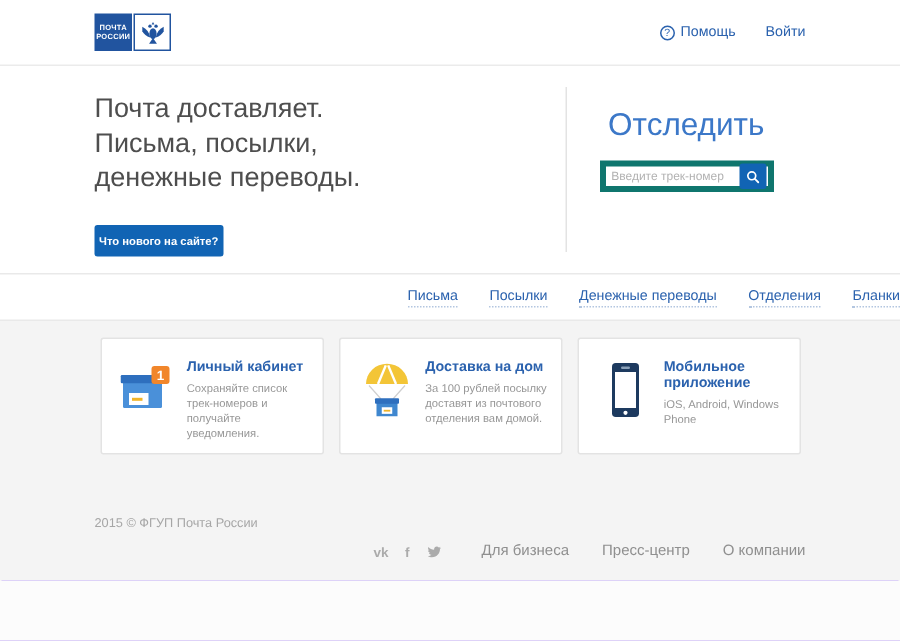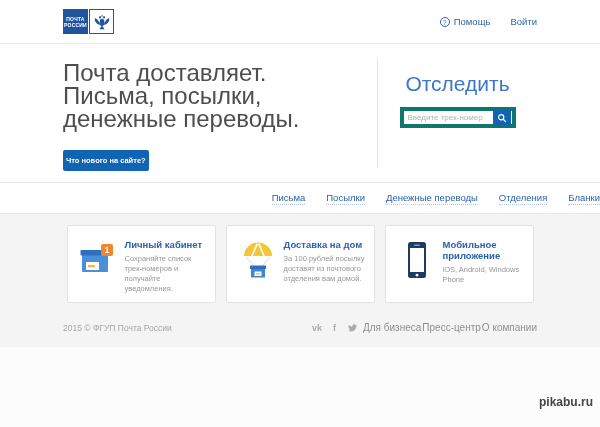--- a/index.html
+++ b/index.html
@@ -17,21 +17,21 @@
   .logo-emblem-box { width:25px; height:25px; background:#fff; border:1.5px solid #21549f; margin-left:1px; display:flex; align-items:center; justify-content:center; }
   .logo-emblem-box svg { width:18px; height:18px; }
   .header-links { display:flex; align-items:center; gap:20px; }
   .header-links a { font-size:9.5px; color:#2b62ae; text-decoration:none; display:flex; align-items:center; gap:4px; cursor:pointer; }
   .q-icon { width:10px; height:10px; border:1px solid #2b62ae; border-radius:50%; font-size:7px; line-height:9px; text-align:center; display:inline-block; }
 
   
   .hero { height:138px; background:#fff; }
   .hero-inner { display:flex; height:100%; }
   .hero-left { width:314px; padding-top:17px; }
-  .hero-heading { font-size:24px; line-height:23px; font-weight:400; color:#4e4e4e; }
+  .hero-heading { font-size:18px; line-height:23px; font-weight:400; color:#4e4e4e; }
   .hero-heading span { display:block; }
   .btn-whats-new { margin-top:20px; background:#1164b4; color:#fff; border:none; border-radius:2px; font-family:"Liberation Sans", sans-serif; font-size:7.5px; font-weight:bold; padding:6px 3px; cursor:pointer; }
   .hero-divider { width:1px; background:#e3e3e3; height:110px; margin-top:14px; }
   .hero-right { flex:1; display:flex; flex-direction:column; align-items:center; padding-top:28px; }
   .track-title { font-size:21px; color:#3c78c8; margin-bottom:11px; }
   .track-input-wrap { display:flex; align-items:center; width:116px; height:21px; border:4px solid #0f766e; background:#fff; padding:1px; }
   .track-input-wrap input { border:none; outline:none; flex:1; min-width:0; font-family:"Liberation Sans", sans-serif; font-size:8px; color:#444; padding-left:3px; }
   .track-input-wrap input::placeholder { color:#b2b2b2; }
   .track-search-btn { width:18px; height:17px; flex:none; background:#1164b4; border:none; border-radius:2px; display:flex; align-items:center; justify-content:center; cursor:pointer; padding:0; }
   .track-search-btn svg { width:10px; height:10px; }
@@ -44,21 +44,21 @@
   .gray-band { background:#f4f4f4; padding-top:11px; }
   .cards { display:flex; justify-content:center; gap:10px; }
   .card { width:149px; height:78px; background:#fff; border:1px solid #e3e3e3; border-radius:2px; display:flex; padding:13px 8px 0 11px; cursor:pointer; }
   .card-icon { width:40px; height:42px; flex:none; margin-right:6px; }
   .card-icon svg { width:40px; height:42px; }
   .card-title { font-size:9.5px; font-weight:bold; color:#2b62ae; line-height:11px; margin-bottom:4px; }
   .card-desc { font-size:7.5px; color:#979797; line-height:10px; }
 
   .footer-row { display:flex; justify-content:space-between; align-items:center; margin-top:19px; padding-bottom:14px; }
   .copyright { font-size:8.5px; color:#a6a6a6; }
-  .footer-right { display:flex; align-items:center; gap:1px; }
+  .footer-right { display:flex; align-items:center; gap:22px;margin-top:40px; }
   .social { display:flex; align-items:center; gap:11px; margin-right:4px; }
   .social-icon { color:#ababab; font-size:9px; font-weight:bold; cursor:pointer; line-height:10px; }
   .social-icon svg { width:11px; height:10px; display:block; }
   .footer-link { font-size:10px; color:#8f8f8f; text-decoration:none; cursor:pointer; }
 
   
   .bottom-area { height:80px; position:relative; background:#fcfcfc; }
   .watermark { position:absolute; right:7px; bottom:18px; font-size:12px; font-weight:bold; color:#454545; text-shadow:0 0 2px #ffffff; }
 </style>
 </head>

